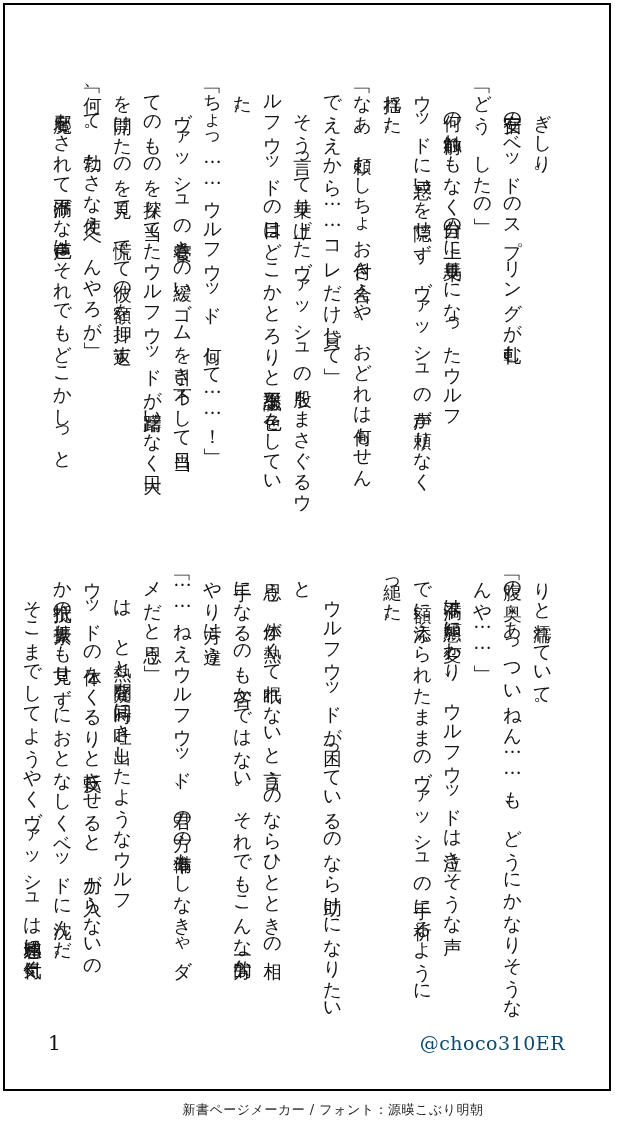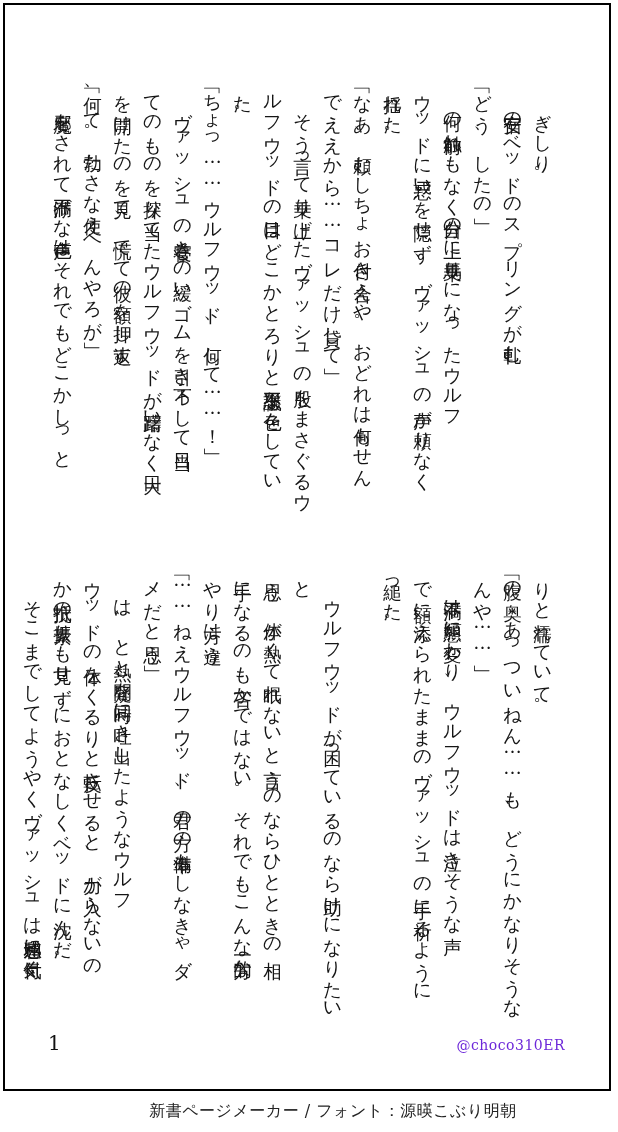--- a/index.html
+++ b/index.html
@@ -61,31 +61,31 @@
     top: 1026px;
     display: flex;
     justify-content: space-between;
     align-items: baseline;
   }
   .page-number {
     font-size: 20px;
     color: #111111;
   }
   .handle {
-    font-size: 14px;
-    color: #6d28d9;
+    font-size: 19px;
+    color: #0c4a6e;
     letter-spacing: 0.5px;
   }
   .caption {
     position: absolute;
     left: 0;
     right: 0;
     top: 1101px;
     text-align: center;
-    font-size: 16px;
+    font-size: 13px;
     color: #222222;
     letter-spacing: 0.5px;
     padding-left: 48px;
   }
 </style>
 </head>
 <body>
 
 <div class="canvas">
   <div class="page-frame">

